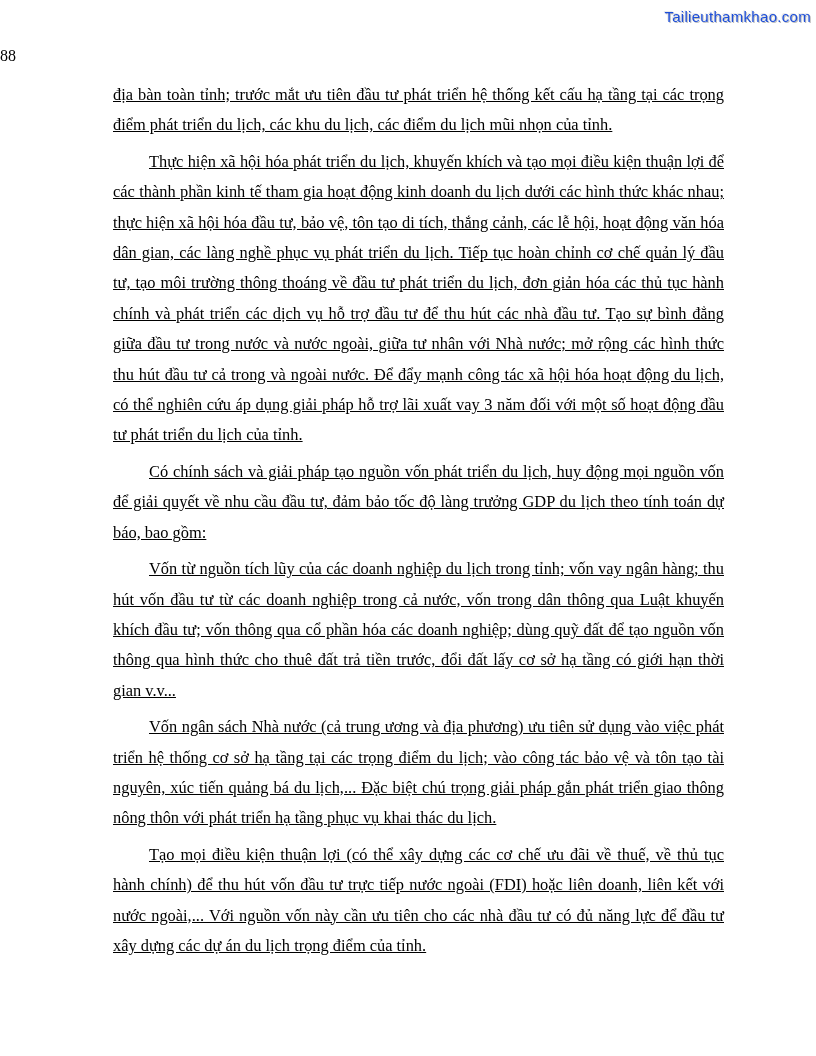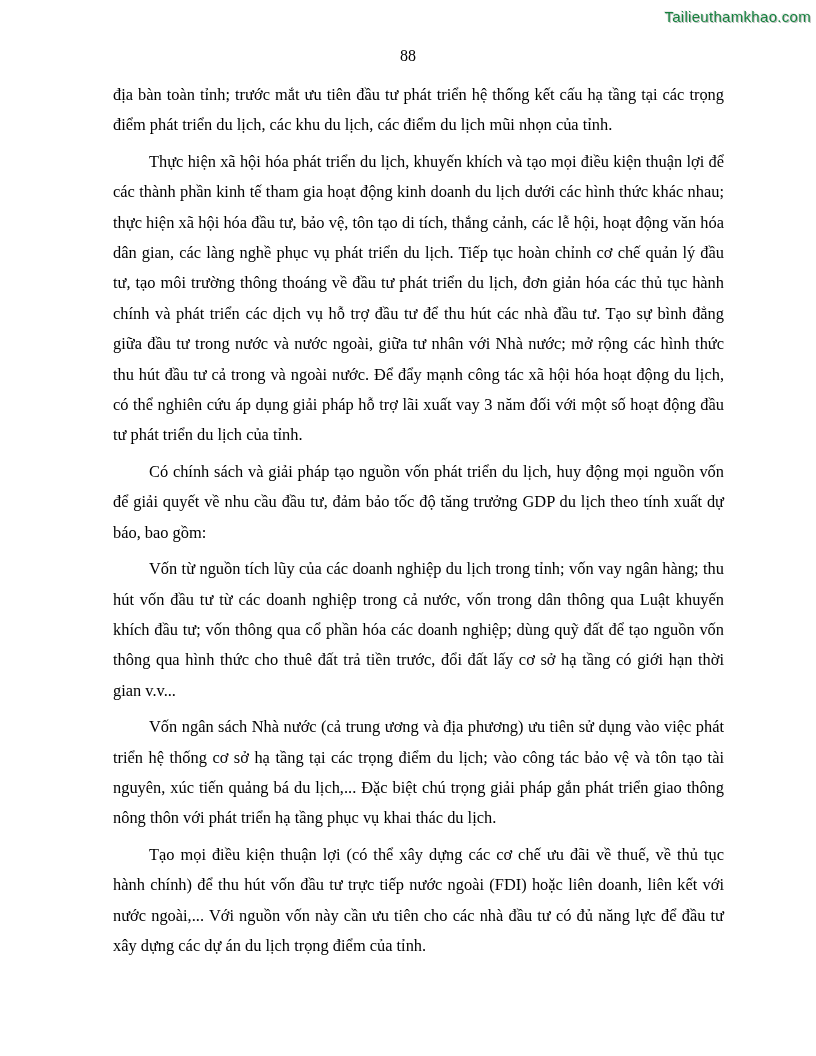--- a/index.html
+++ b/index.html
@@ -16,59 +16,60 @@
     font-family: "Liberation Serif", "DejaVu Serif", serif;
     color: #000000;
   }
   .watermark {
     position: absolute;
     top: 8px;
     right: 5px;
     font-family: "Liberation Sans", "DejaVu Sans", sans-serif;
     font-size: 15px;
     letter-spacing: 0.3px;
-    color: #15803d;
+    color: #1d4ed8;
     text-shadow: -1px -1px 0 #e9e9e9, 1px 1px 0 #bdbdbd;
     user-select: none;
   }
   .page-number {
     position: absolute;
     top: 47px;
     left: 0;
     width: 100%;
-    text-align: center;
+    text-align: left;
     font-size: 16px;
   }
   .content {
     position: absolute;
     top: 80px;
     left: 113px;
     width: 627px;
     text-align: justify;
     font-size: 16.4px;
     line-height: 30.4px;
   }
   .content p {
     margin: 0 16px 6px 0;
+    text-decoration: underline;
   }
   .content p.indent {
     text-indent: 36px;
   }
 </style>
 </head>
 <body>
 
 <div class="page">
 
   <div class="watermark">Tailieuthamkhao.com</div>
 
   <div class="page-number">88</div>
 
   <div class="content">
     <p>địa bàn toàn tỉnh; trước mắt ưu tiên đầu tư phát triển hệ thống kết cấu hạ tầng tại các trọng điểm phát triển du lịch, các khu du lịch, các điểm du lịch mũi nhọn của tỉnh.</p>
     <p class="indent">Thực hiện xã hội hóa phát triển du lịch, khuyến khích và tạo mọi điều kiện thuận lợi để các thành phần kinh tế tham gia hoạt động kinh doanh du lịch dưới các hình thức khác nhau; thực hiện xã hội hóa đầu tư, bảo vệ, tôn tạo di tích, thắng cảnh, các lễ hội, hoạt động văn hóa dân gian, các làng nghề phục vụ phát triển du lịch. Tiếp tục hoàn chỉnh cơ chế quản lý đầu tư, tạo môi trường thông thoáng về đầu tư phát triển du lịch, đơn giản hóa các thủ tục hành chính và phát triển các dịch vụ hỗ trợ đầu tư để thu hút các nhà đầu tư. Tạo sự bình đẳng giữa đầu tư trong nước và nước ngoài, giữa tư nhân với Nhà nước; mở rộng các hình thức thu hút đầu tư cả trong và ngoài nước. Để đẩy mạnh công tác xã hội hóa hoạt động du lịch, có thể nghiên cứu áp dụng giải pháp hỗ trợ lãi xuất vay 3 năm đối với một số hoạt động đầu tư phát triển du lịch của tỉnh.</p>
-    <p class="indent">Có chính sách và giải pháp tạo nguồn vốn phát triển du lịch, huy động mọi nguồn vốn để giải quyết về nhu cầu đầu tư, đảm bảo tốc độ tăng trưởng GDP du lịch theo tính xuất dự báo, bao gồm:</p>
+    <p class="indent">Có chính sách và giải pháp tạo nguồn vốn phát triển du lịch, huy động mọi nguồn vốn để giải quyết về nhu cầu đầu tư, đảm bảo tốc độ làng trưởng GDP du lịch theo tính toán dự báo, bao gồm:</p>
     <p class="indent">Vốn từ nguồn tích lũy của các doanh nghiệp du lịch trong tỉnh; vốn vay ngân hàng; thu hút vốn đầu tư từ các doanh nghiệp trong cả nước, vốn trong dân thông qua Luật khuyến khích đầu tư; vốn thông qua cổ phần hóa các doanh nghiệp; dùng quỹ đất để tạo nguồn vốn thông qua hình thức cho thuê đất trả tiền trước, đổi đất lấy cơ sở hạ tầng có giới hạn thời gian v.v...</p>
     <p class="indent">Vốn ngân sách Nhà nước (cả trung ương và địa phương) ưu tiên sử dụng vào việc phát triển hệ thống cơ sở hạ tầng tại các trọng điểm du lịch; vào công tác bảo vệ và tôn tạo tài nguyên, xúc tiến quảng bá du lịch,... Đặc biệt chú trọng giải pháp gắn phát triển giao thông nông thôn với phát triển hạ tầng phục vụ khai thác du lịch.</p>
     <p class="indent">Tạo mọi điều kiện thuận lợi (có thể xây dựng các cơ chế ưu đãi về thuế, về thủ tục hành chính) để thu hút vốn đầu tư trực tiếp nước ngoài (FDI) hoặc liên doanh, liên kết với nước ngoài,... Với nguồn vốn này cần ưu tiên cho các nhà đầu tư có đủ năng lực để đầu tư xây dựng các dự án du lịch trọng điểm của tỉnh.</p>
   </div>
 
 </div>
 
 </body></html>

